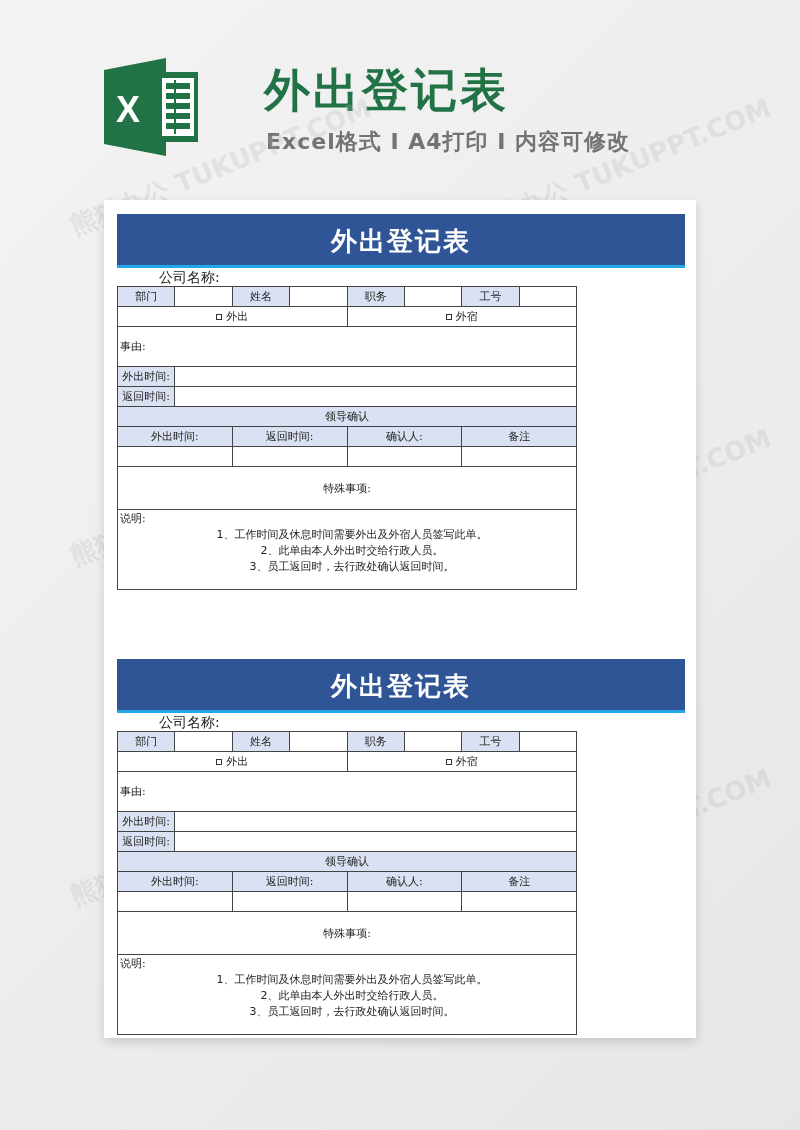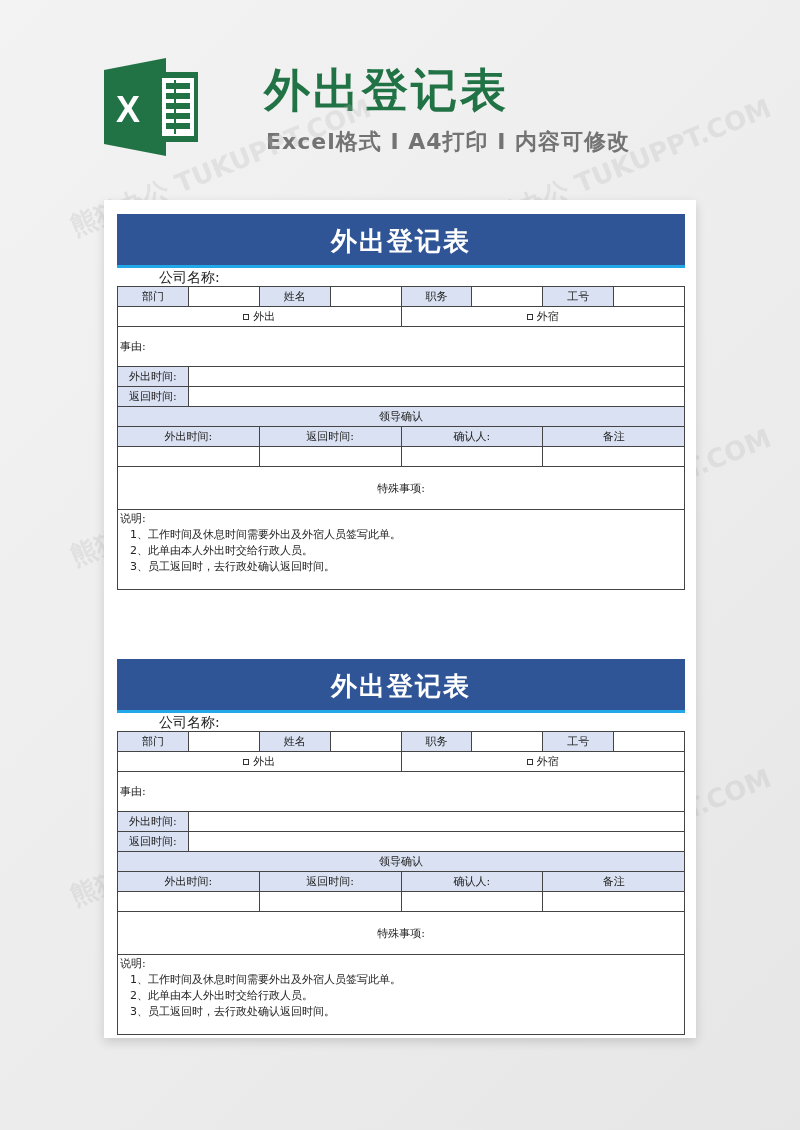--- a/index.html
+++ b/index.html
@@ -23,29 +23,29 @@
     position: absolute; left: 104px; top: 200px; width: 592px; height: 838px;
     background: #fff; box-shadow: 0 4px 10px rgba(0,0,0,0.15);
   }
   .form { position: absolute; left: 13px; width: 568px; }
   .form-title {
     height: 54px; background: #2f5597; color: #fff;
     font-size: 26px; font-weight: bold; text-align: center; line-height: 54px;
     border-bottom: 3px solid #22a7e8; letter-spacing: 2px;
   }
   .company { height: 18px; font-size: 14px; line-height: 18px; padding-left: 42px; }
-  table { border-collapse: collapse; width: 568px; table-layout: fixed; font-size: 11px; }
+  table { border-collapse: collapse; width: 460px; table-layout: fixed; font-size: 11px; }
   td { border: 1px solid #444; text-align: center; height: 20px; padding: 0 2px; }
   td.lbl { background: #d9e1f2; }
   td.left { text-align: left; }
   .reason td { height: 40px; margin-left: 22px; }
   .blank td { height: 20px; }
   .special td { height: 43px; }
   .notes td { height: 80px; vertical-align: top; text-align: left; padding: 1px 2px; line-height: 16px; }
-  .notes .item { padding-left: 10px; }
+  .notes .item { padding-left: 10px; text-align: center; }
   .box { display: inline-block; width: 6px; height: 6px; border: 1px solid #333; margin-right: 4px; vertical-align: middle; }
   .wm { position: absolute; color: rgba(180,180,180,0.25); font-size: 26px; font-weight: bold; transform: rotate(-22deg); white-space: nowrap; pointer-events: none; }
 </style>
 </head>
 <body>
 
 <div class="header">
   <svg class="logo" viewBox="0 0 96 98">
     <polygon points="0,12 62,0 62,98 0,86" fill="#217346"></polygon>
     <rect x="50" y="14" width="44" height="70" fill="#217346"></rect>

